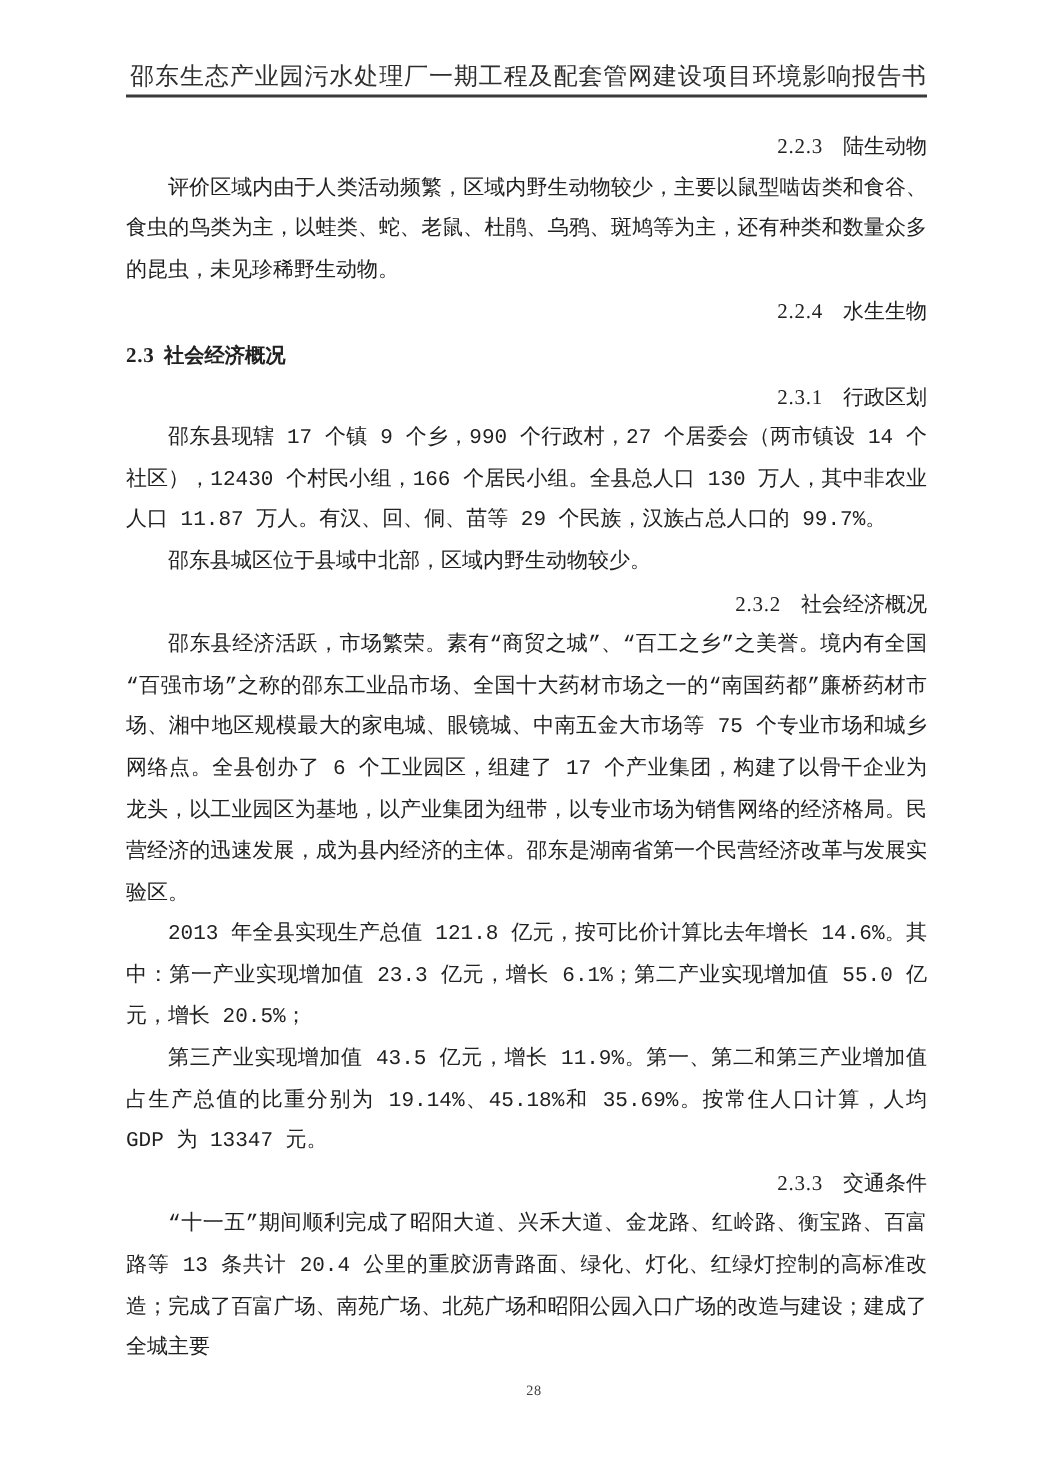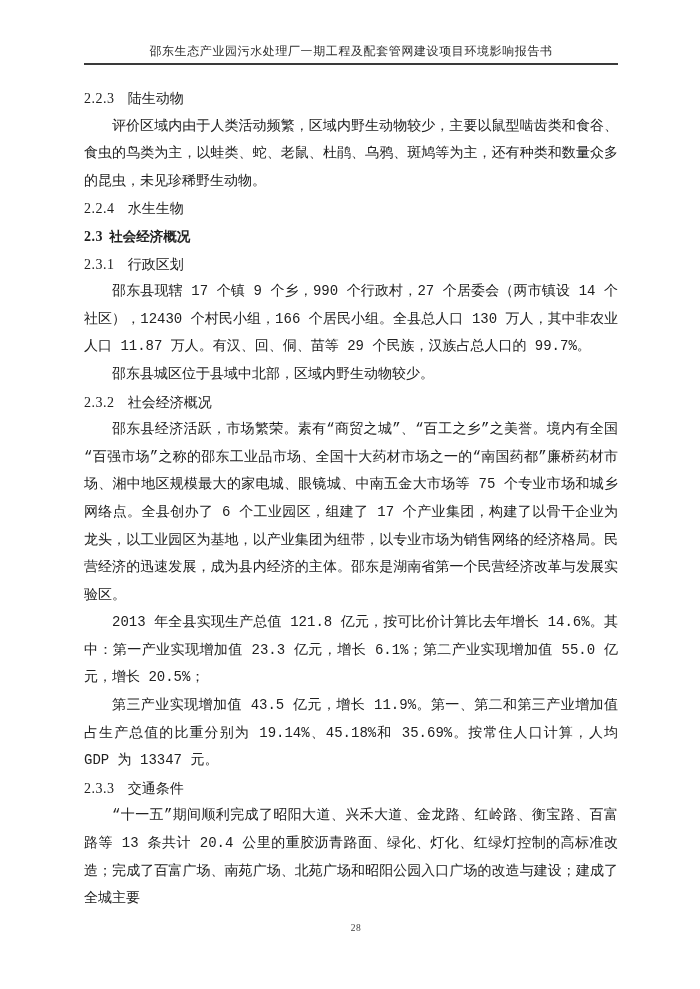--- a/index.html
+++ b/index.html
@@ -12,22 +12,22 @@
   }
   .page {
     position: relative;
     box-sizing: border-box;
     width: 700px; height: 989px;
     padding: 44px 82px 0 84px;
     overflow: hidden;
   }
   .doc-header { width: 100%; }
   .doc-header-title {
-    text-align: center;
-    font-size: 12px;
+    text-align: right;
+    font-size: 16px;
     line-height: 15px;
     color: #2e2e2e;
     letter-spacing: 0.6px;
     white-space: nowrap;
   }
   .doc-header-rule {
     margin-top: 4px;
     border: 0;
     border-bottom: 2px solid #3a3a3a;
   }
@@ -37,21 +37,21 @@
     line-height: 27.6px;
     text-align: justify;
     color: #212121;
   }
   .sec-h {
     margin: 0;
     font-size: 14px;
     line-height: 27.6px;
     text-align: left;
   }
-  .sec-h3 { font-weight: normal; }
+  .sec-h3 { font-weight: normal; text-align: right; }
   .sec-h3 .sec-num { margin-right: 0.95em; letter-spacing: 0.5px; }
   .sec-h2 { font-weight: bold; }
   .sec-h2 .sec-num { margin-right: 0.45em; letter-spacing: 0.5px; }
   .sec-h2 .sec-title { font-family: "Liberation Sans", sans-serif; font-size: 13.5px; }
   .para {
     margin: 0;
     text-indent: 2em;
     font-family: Liberation Mono, monospace;
   }
   .doc-footer {

